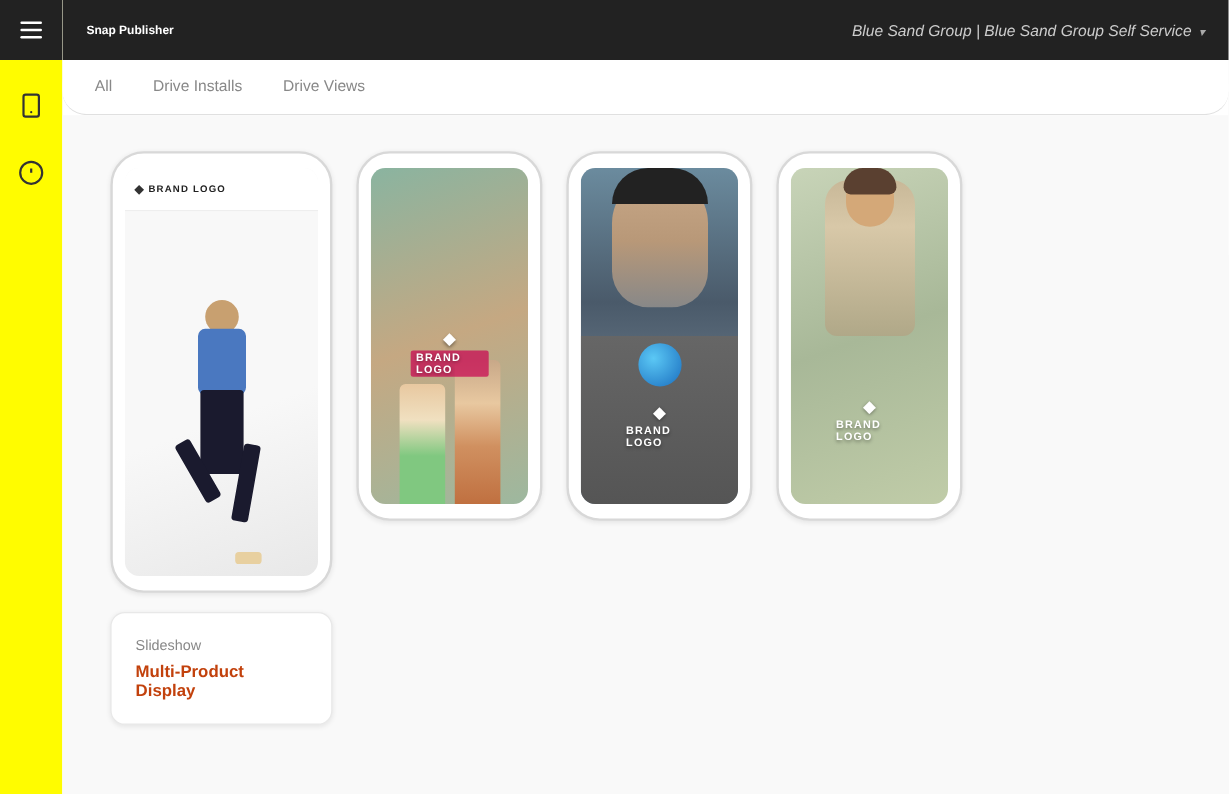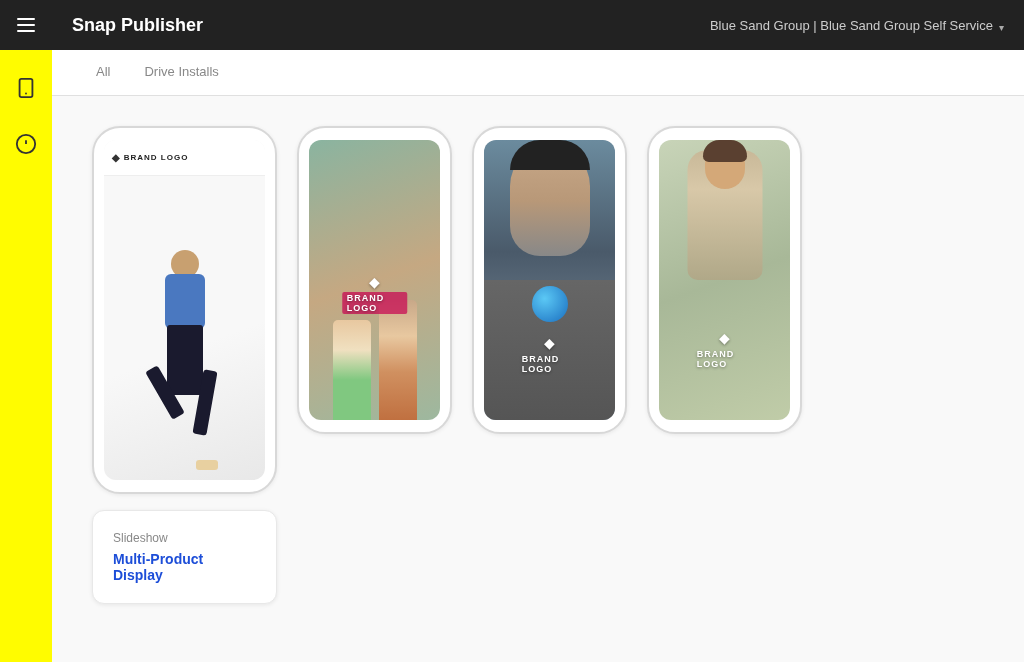--- a/index.html
+++ b/index.html
@@ -57,42 +57,44 @@
       height: 50px;
       background: #222;
       display: flex;
       align-items: center;
       justify-content: space-between;
       padding: 0 20px;
       flex-shrink: 0;
     }
     .topbar-title {
       color: #fff;
-      font-size: 18px;
+      font-size: 10px;
       font-weight: 600;
     }
     .topbar-account {
       color: #ccc;
       font-size: 13px;
       display: flex;
       align-items: flex-end;
       gap: 6px;
       cursor: pointer;
+      font-style: italic;
     }
     .topbar-account .chevron { font-size: 10px; color: #aaa; }
 
     
     .nav-tabs {
       display: flex;
       align-items: center;
       gap: 30px;
-      padding: 0 42px;
+      padding: 0 25px;
       border-bottom: 1px solid #e0e0e0;
       flex-shrink: 0;
       background: #fff;
+      border-radius: 20px;
     }
     .nav-tab {
       padding: 14px 2px;
       font-size: 13px;
       color: #888;
       cursor: pointer;
       border-bottom: 3px solid transparent;
       margin-bottom: -1px;
       white-space: nowrap;
     }
@@ -220,21 +222,21 @@
       flex-shrink: 0;
     }
     .info-card-subtitle {
       font-size: 12px;
       color: #888;
       margin-bottom: 6px;
     }
     .info-card-title {
       font-size: 14px;
       font-weight: 700;
-      color: #1d4ed8;
+      color: #c2410c;
     }
     .use-template-btn {
       background: #fffc00;
       color: #222;
       border: none;
       border-radius: 20px;
       padding: 8px 16px;
       font-size: 12px;
       font-weight: 600;
       cursor: pointer;
@@ -284,20 +286,21 @@
     <span class="topbar-title">Snap Publisher</span>
     <div class="topbar-account">
       <span>Blue Sand Group | Blue Sand Group Self Service</span>
       <span class="chevron">▾</span>
     </div>
   </div>
 
   <div class="nav-tabs">
     <div class="nav-tab">All</div>
     <div class="nav-tab">Drive Installs</div>
+    <div class="nav-tab">Drive Views</div>
   </div>
 
   <div class="content">
     <div class="phones-and-cards">
 
       <div class="first-phone-col">
         <div class="phone-mockup large">
           <div class="phone-screen">
             <div class="screen-bg screen1">
 

